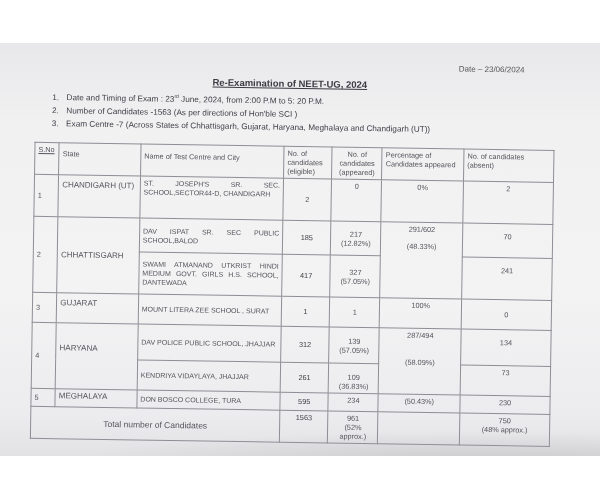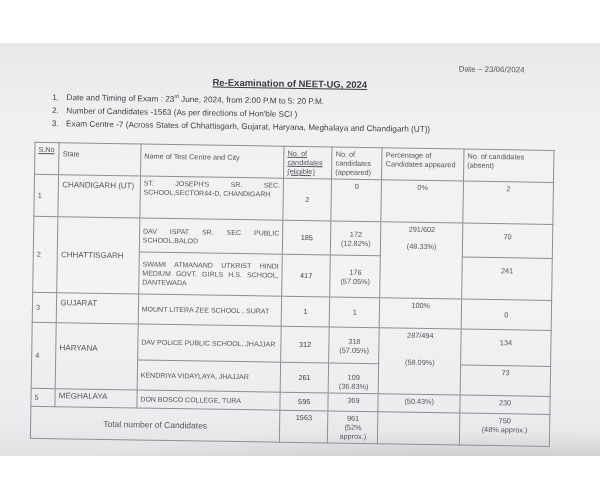--- a/index.html
+++ b/index.html
@@ -34,22 +34,22 @@
       position: absolute; left: 33px; top: 103px; width: 520px;
       border-collapse: collapse; font-size: 7.3px; color: #55555c;
     }
     table.grid td, table.grid th {
       border: 1px solid #8e8e96; vertical-align: top; padding: 2px 3px; font-weight: normal;
     }
     th { text-align: left; line-height: 9px; }
     .c-sno { width: 22px; text-decoration: underline; }
     .c-state { width: 78px; }
     .c-centre { width: 137px; }
-    .c-elig { width: 46px; text-decoration: underline; }
-    .c-app { width: 48px; }
+    .c-elig { width: 46px; }
+    .c-app { width: 48px; text-align: center; }
     .c-pct { width: 78px; }
     .c-abs { width: 86px; }
     .center { text-align: center; }
     .vmid { vertical-align: middle !important; }
     .bold { font-weight: bold; color: #44444a; }
     .centre-text { text-align: justify; text-align-last: left; line-height: 9px; font-size: 7px; }
     .state { font-size: 8px; padding-top: 5px !important; }
     .total-label { text-align: center; font-size: 8.5px; vertical-align: middle !important; }
     .shadow {
       position: absolute; left: 0; bottom: 0; width: 600px; height: 30px;
@@ -100,35 +100,35 @@
         <td class="center">0%</td>
         <td class="center">2</td>
       </tr>
 
       <tr style="height:34px">
         <td rowspan="2" class="vmid">2</td>
         <td rowspan="2" class="vmid" style="font-size:8px">CHHATTISGARH</td>
         <td class="centre-text vmid">DAV  ISPAT  SR.  SEC  PUBLIC SCHOOL,BALOD</td>
         <td class="center vmid bold">185</td>
         <td class="center vmid">
-          <div>172</div>
+          <div>217</div>
           <div>(12.82%)</div>
         </td>
         <td rowspan="2" class="center">
           <div>291/602</div>
           <div style="margin-top:8px">(48.33%)</div>
         </td>
         <td class="center" style="padding-top:8px">70</td>
       </tr>
 
       <tr style="height:42px">
         <td class="centre-text vmid">SWAMI ATMANAND UTKRIST HINDI MEDIUM  GOVT.  GIRLS  H.S. SCHOOL, DANTEWADA</td>
         <td class="center vmid bold">417</td>
         <td class="center vmid">
-          <div>176</div>
+          <div>327</div>
           <div>(57.05%)</div>
         </td>
         <td class="center" style="padding-top:8px">241</td>
       </tr>
 
       <tr style="height:30px">
         <td class="vmid">3</td>
         <td class="state">GUJARAT</td>
         <td class="centre-text vmid">MOUNT  LITERA  ZEE  SCHOOL  , SURAT</td>
         <td class="center vmid bold">1</td>
@@ -136,21 +136,21 @@
         <td class="center">100%</td>
         <td class="center vmid">0</td>
       </tr>
 
       <tr style="height:36px">
         <td rowspan="2" class="vmid">4</td>
         <td rowspan="2" style="font-size:8px;padding-top:20px">HARYANA</td>
         <td class="centre-text vmid">DAV  POLICE  PUBLIC  SCHOOL, JHAJJAR</td>
         <td class="center vmid bold">312</td>
         <td class="center vmid">
-          <div>318</div>
+          <div>139</div>
           <div>(57.05%)</div>
         </td>
         <td rowspan="2" class="center">
           <div>287/494</div>
           <div style="margin-top:18px">(58.09%)</div>
         </td>
         <td class="center" style="padding-top:8px">134</td>
       </tr>
 
       <tr style="height:30px">
@@ -161,21 +161,21 @@
           <div>(36.83%)</div>
         </td>
         <td class="center">73</td>
       </tr>
 
       <tr style="height:18px">
         <td class="vmid">5</td>
         <td style="font-size:8px">MEGHALAYA</td>
         <td class="centre-text vmid">DON BOSCO COLLEGE, TURA</td>
         <td class="center vmid bold">595</td>
-        <td class="center">369</td>
+        <td class="center">234</td>
         <td class="center">(50.43%)</td>
         <td class="center">230</td>
       </tr>
 
       <tr style="height:32px">
         <td colspan="3" class="total-label">Total number of Candidates</td>
         <td class="center bold">1563</td>
         <td class="center">
           <div>961</div>
           <div>(52%</div>

